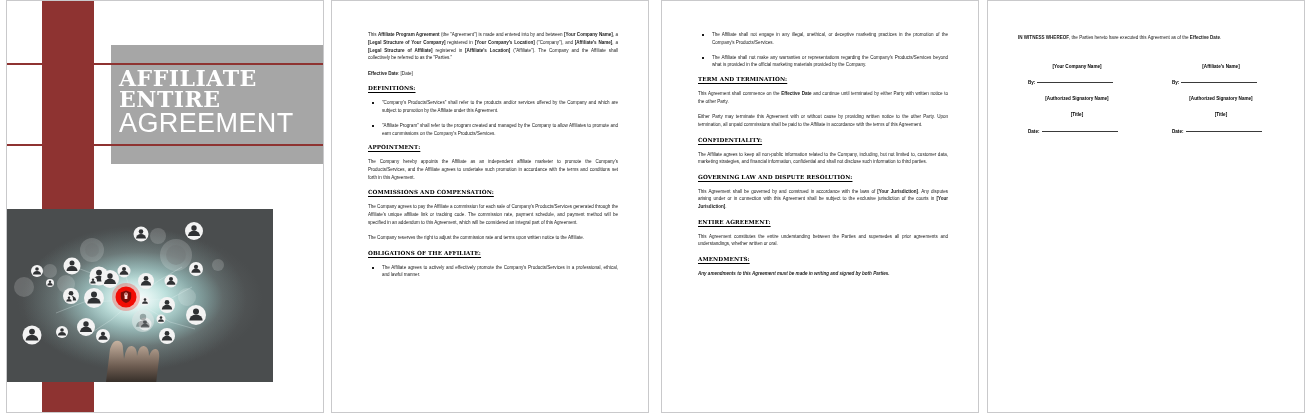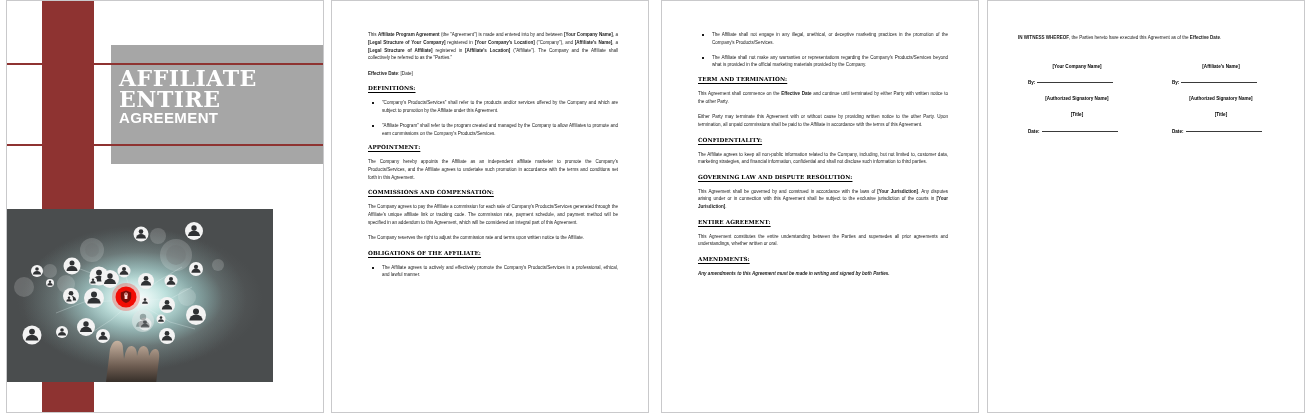--- a/index.html
+++ b/index.html
@@ -74,22 +74,22 @@
   .title-line-serif {
     font-family: "DejaVu Serif", serif;
     font-weight: 700;
     font-size: 22px;
     letter-spacing: 0.5px;
     display: block;
     white-space: nowrap;
   }
   .title-line-sans {
     font-family: "Liberation Sans", sans-serif;
-    font-weight: 700;
-    font-size: 15px;
+    font-weight: 400;
+    font-size: 27px;
     letter-spacing: 0.4px;
     display: block;
     white-space: nowrap;
     margin-top: 1px;
   }
 
   
   .cover-art {
     position: absolute;
     left: -1px;

